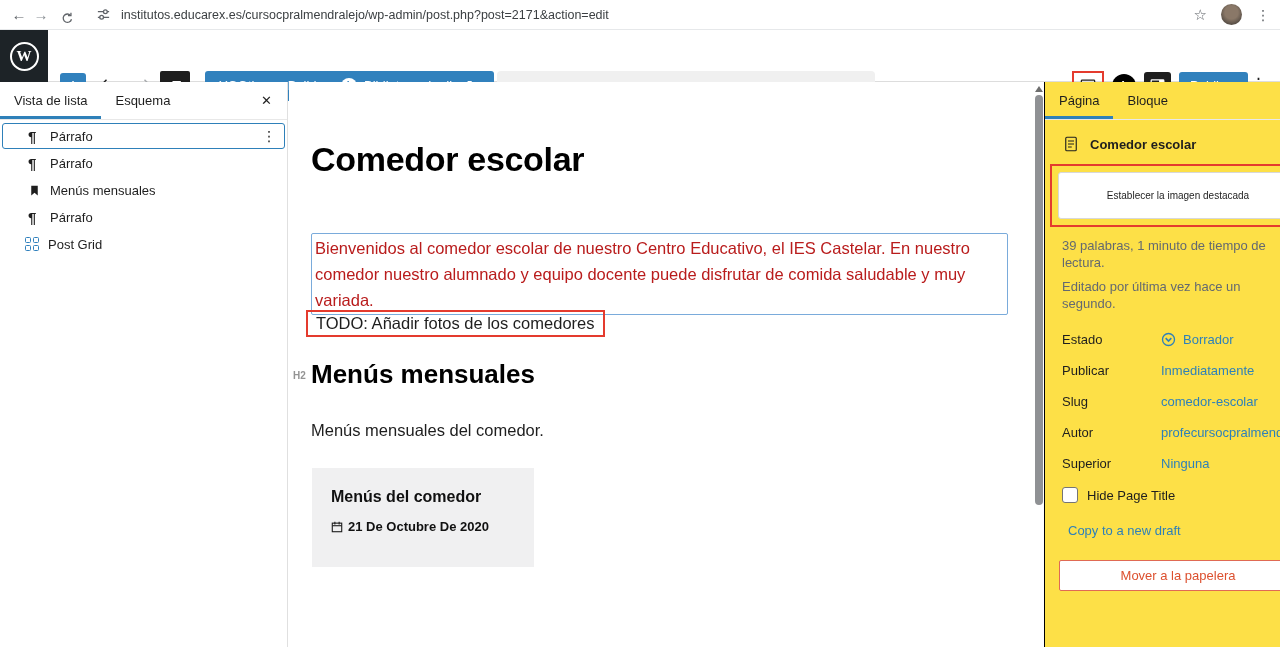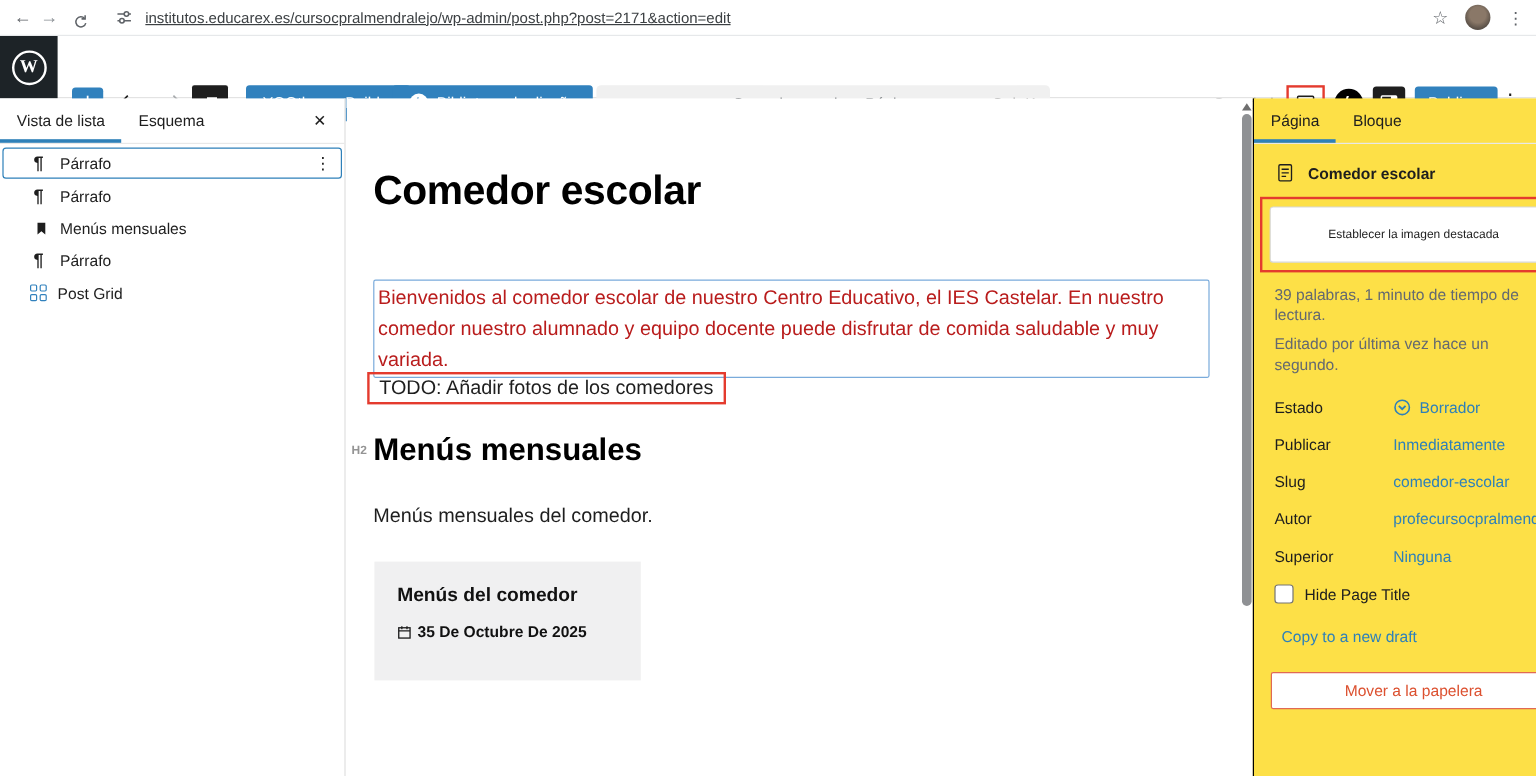--- a/index.html
+++ b/index.html
@@ -8,21 +8,21 @@
   svg { display:block; }
 
   
   .browser { position:absolute; top:0; left:0; width:1280px; height:30px; background:#fff;
              border-bottom:1px solid #e6e8ea; display:flex; align-items:center; }
   .b-icon { color:#5f6368; font-size:15px; line-height:30px; width:22px; text-align:center; cursor:default; }
   .b-back { margin-left:8px; }
   .b-fwd { color:#8a8f94; }
   .b-reload { margin-left:4px; }
   .b-siteinfo { margin-left:18px; }
-  .b-url { flex:1; margin-left:10px; font-size:12.5px; color:#3c4043; white-space:nowrap; overflow:hidden;text-decoration:underline; }
+  .b-url { flex:1; margin-left:10px; font-size:12.5px; color:#3c4043; white-space:nowrap; overflow:hidden; }
   .b-star { font-size:15px; color:#5f6368; margin-right:14px; }
   .b-avatar { width:21px; height:21px; border-radius:50%;
               background:radial-gradient(circle at 50% 40%, #8a7868 0 40%, #5c5249 70%, #43413f 100%);
               margin-right:14px; }
   .b-dots { color:#5f6368; font-size:14px; margin-right:10px; }
 
   
   .adminbar { position:absolute; top:30px; left:0; width:1280px; height:52px; background:#fff;
               border-bottom:1px solid #ddd; }
   .adminbar > * { position:absolute; }
@@ -235,21 +235,21 @@
   <h2 class="h2">Menús mensuales</h2>
   <div class="para2">Menús mensuales del comedor.</div>
   <div class="card">
     <div class="card-title">Menús del comedor</div>
     <div class="card-date">
       <svg viewBox="0 0 14 14" width="12" height="12">
           <rect x="1.5" y="2.5" width="11" height="10" fill="none" stroke="#1e1e1e" stroke-width="1.3"></rect>
           <path d="M1.5 5.5h11" stroke="#1e1e1e" stroke-width="1.3"></path>
           <path d="M4.5 1v3M9.5 1v3" stroke="#1e1e1e" stroke-width="1.3"></path>
         </svg>
-      <span>35 De Octubre De 2025</span>
+      <span>21 De Octubre De 2020</span>
     </div>
   </div>
 </main>
 
 <div class="sb-up"></div>
 <div class="sb-thumb"></div>
 
 <aside class="sidebar">
   <div class="tabs">
     <span class="tab active">Página</span>

